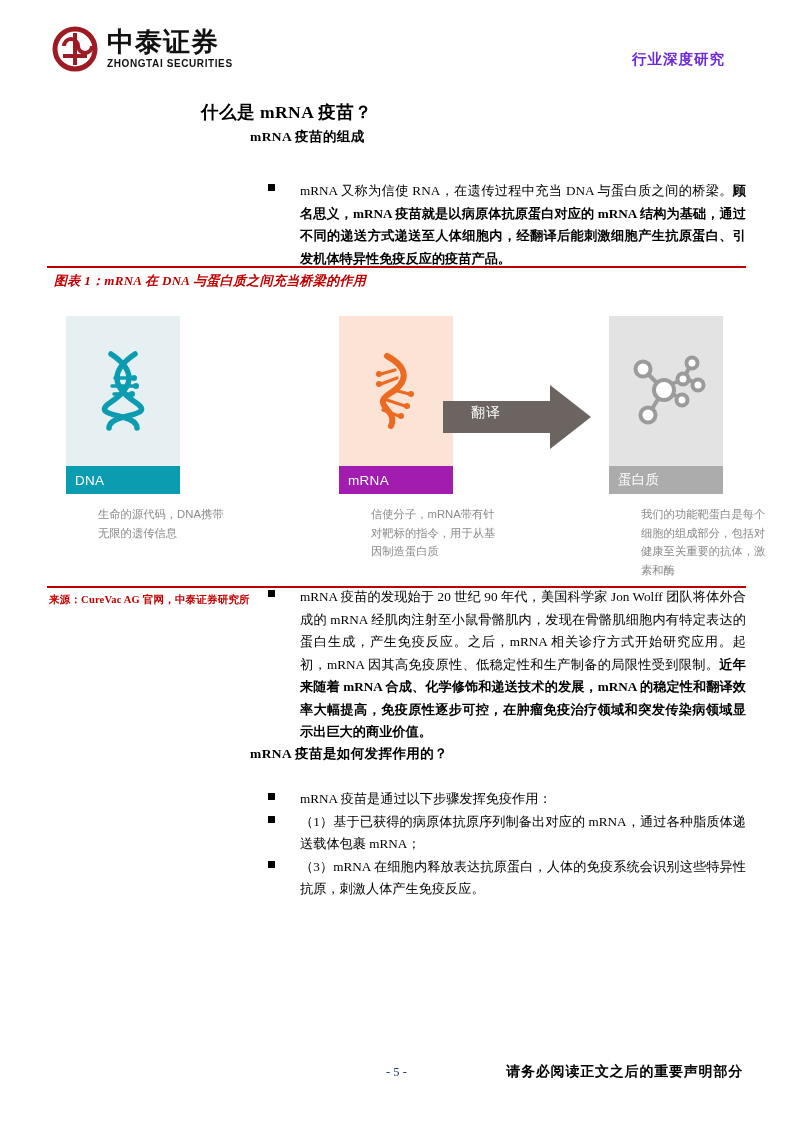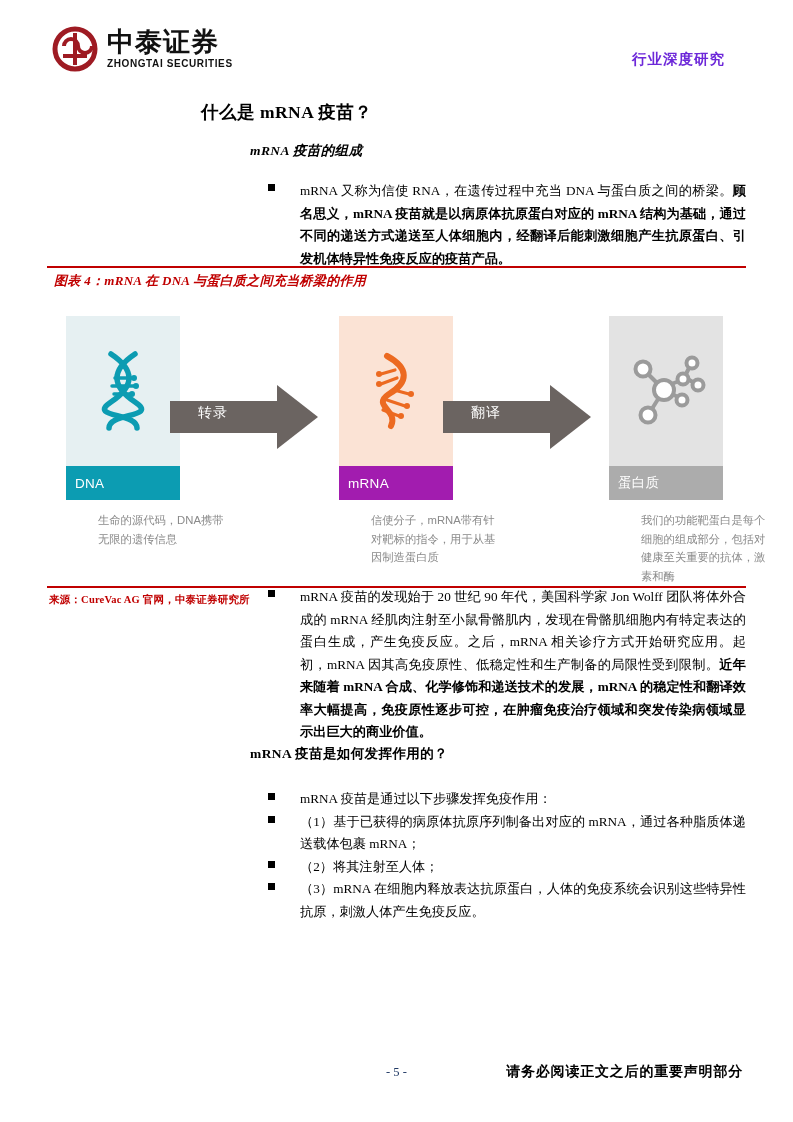--- a/index.html
+++ b/index.html
@@ -81,21 +81,21 @@
   }
   .h2-title {
     position: absolute;
     left: 250px;
     font-family: "Liberation Serif", serif;
     font-weight: bold;
     font-size: 13.5px;
     color: #000000;
     letter-spacing: 0.4px;
   }
-  #h2-composition { top: 142px; font-style: italic; }
+  #h2-composition { top: 128px; }
   #h2-howitworks  { top: 745px; }
 
   
   .bullet-block {
     position: absolute;
     left: 268px;
     width: 478px;
   }
   .bullet-mark {
     position: absolute;
@@ -196,21 +196,21 @@
   #col-protein { left: 562px; }
 
   .col-art {
     height: 150px;
     position: relative;
     display: flex;
     align-items: center;
     justify-content: center;
   }
   .col-label {
-    height: 34px;
+    height: 28px;
     display: flex;
     align-items: center;
     padding-left: 9px;
     box-sizing: border-box;
     font-family: "Liberation Sans", sans-serif;
     font-size: 13.5px;
     color: #ffffff;
     letter-spacing: 0.3px;
   }
   .col-desc {
@@ -315,21 +315,21 @@
 <div class="h2-title" id="h2-composition">mRNA 疫苗的组成</div>
 <div class="h2-title" id="h2-howitworks">mRNA 疫苗是如何发挥作用的？</div>
 
 <div class="bullet-block" id="para-mrna-bridge">
   <span class="bullet-mark"></span>
   <div class="bullet-body"><span>mRNA 又称为信使 RNA，在遗传过程中充当 DNA 与蛋白质之间的桥梁。</span><span class="bold-run">顾名思义，mRNA 疫苗就是以病原体抗原蛋白对应的 mRNA 结构为基础，通过不同的递送方式递送至人体细胞内，经翻译后能刺激细胞产生抗原蛋白、引发机体特异性免疫反应的疫苗产品。</span></div>
 </div>
 
 <div class="exhibit">
   <div class="exhibit-rule-top"></div>
-  <div class="exhibit-caption">图表 4：mRNA 在 DNA 与蛋白质之间充当桥梁的作用</div>
+  <div class="exhibit-caption">图表 1：mRNA 在 DNA 与蛋白质之间充当桥梁的作用</div>
   <div class="exhibit-rule-thin"></div>
 
   <div class="exhibit-body">
 
     <div class="col" id="col-dna">
       <div class="col-art">
         <svg width="64" height="86" viewBox="0 0 64 86" aria-hidden="true">
           <g stroke="#0c9cb2" stroke-width="5.5" fill="none" stroke-linecap="round">
             <path d="M20 6 C44 22, 44 38, 20 54 C-4 70, 46 64, 46 80"></path>
             <path d="M44 6 C20 22, 20 38, 44 54 C68 70, 18 64, 18 80"></path>
@@ -343,25 +343,20 @@
             <circle cx="43" cy="30" r="3"></circle>
             <circle cx="45" cy="38" r="3"></circle>
             <circle cx="41" cy="46" r="3"></circle>
           </g>
         </svg>
       </div>
       <div class="col-label">DNA</div>
       <div class="col-desc">生命的源代码，DNA携带无限的遗传信息</div>
     </div>
 
-    <div class="arrow" id="arrow-transcription">
-      <div class="arrow-shaft"></div>
-      <div class="arrow-head"></div>
-      <div class="arrow-text">转录</div>
-    </div>
 
     <div class="col" id="col-mrna">
       <div class="col-art">
         <svg width="62" height="86" viewBox="0 0 62 86" aria-hidden="true">
           <path d="M22 8 C44 20, 44 34, 24 46 C6 58, 34 62, 26 78" stroke="#ec6a21" stroke-width="6" fill="none" stroke-linecap="round"></path>
           <g stroke="#ec6a21" stroke-width="3.2" stroke-linecap="round">
             <line x1="30" y1="22" x2="16" y2="26"></line>
             <line x1="32" y1="30" x2="16" y2="36"></line>
             <line x1="29" y1="42" x2="44" y2="46"></line>
             <line x1="22" y1="52" x2="40" y2="58"></line>
@@ -427,22 +422,18 @@
   <div class="step-row">
     <span class="bullet-mark"></span>
     <div class="step-text">mRNA 疫苗是通过以下步骤发挥免疫作用：</div>
   </div>
   <div class="step-row">
     <span class="bullet-mark"></span>
     <div class="step-text">（1）基于已获得的病原体抗原序列制备出对应的 mRNA，通过各种脂质体递送载体包裹 mRNA；</div>
   </div>
   <div class="step-row">
     <span class="bullet-mark"></span>
-    <div class="step-text">（2）将其注射至人体；</div>
-  </div>
-  <div class="step-row">
-    <span class="bullet-mark"></span>
     <div class="step-text">（3）mRNA 在细胞内释放表达抗原蛋白，人体的免疫系统会识别这些特异性抗原，刺激人体产生免疫反应。</div>
   </div>
 </div>
 
 <div class="footer-page">- 5 -</div>
 <div class="footer-note">请务必阅读正文之后的重要声明部分</div>
 
 </body></html>

